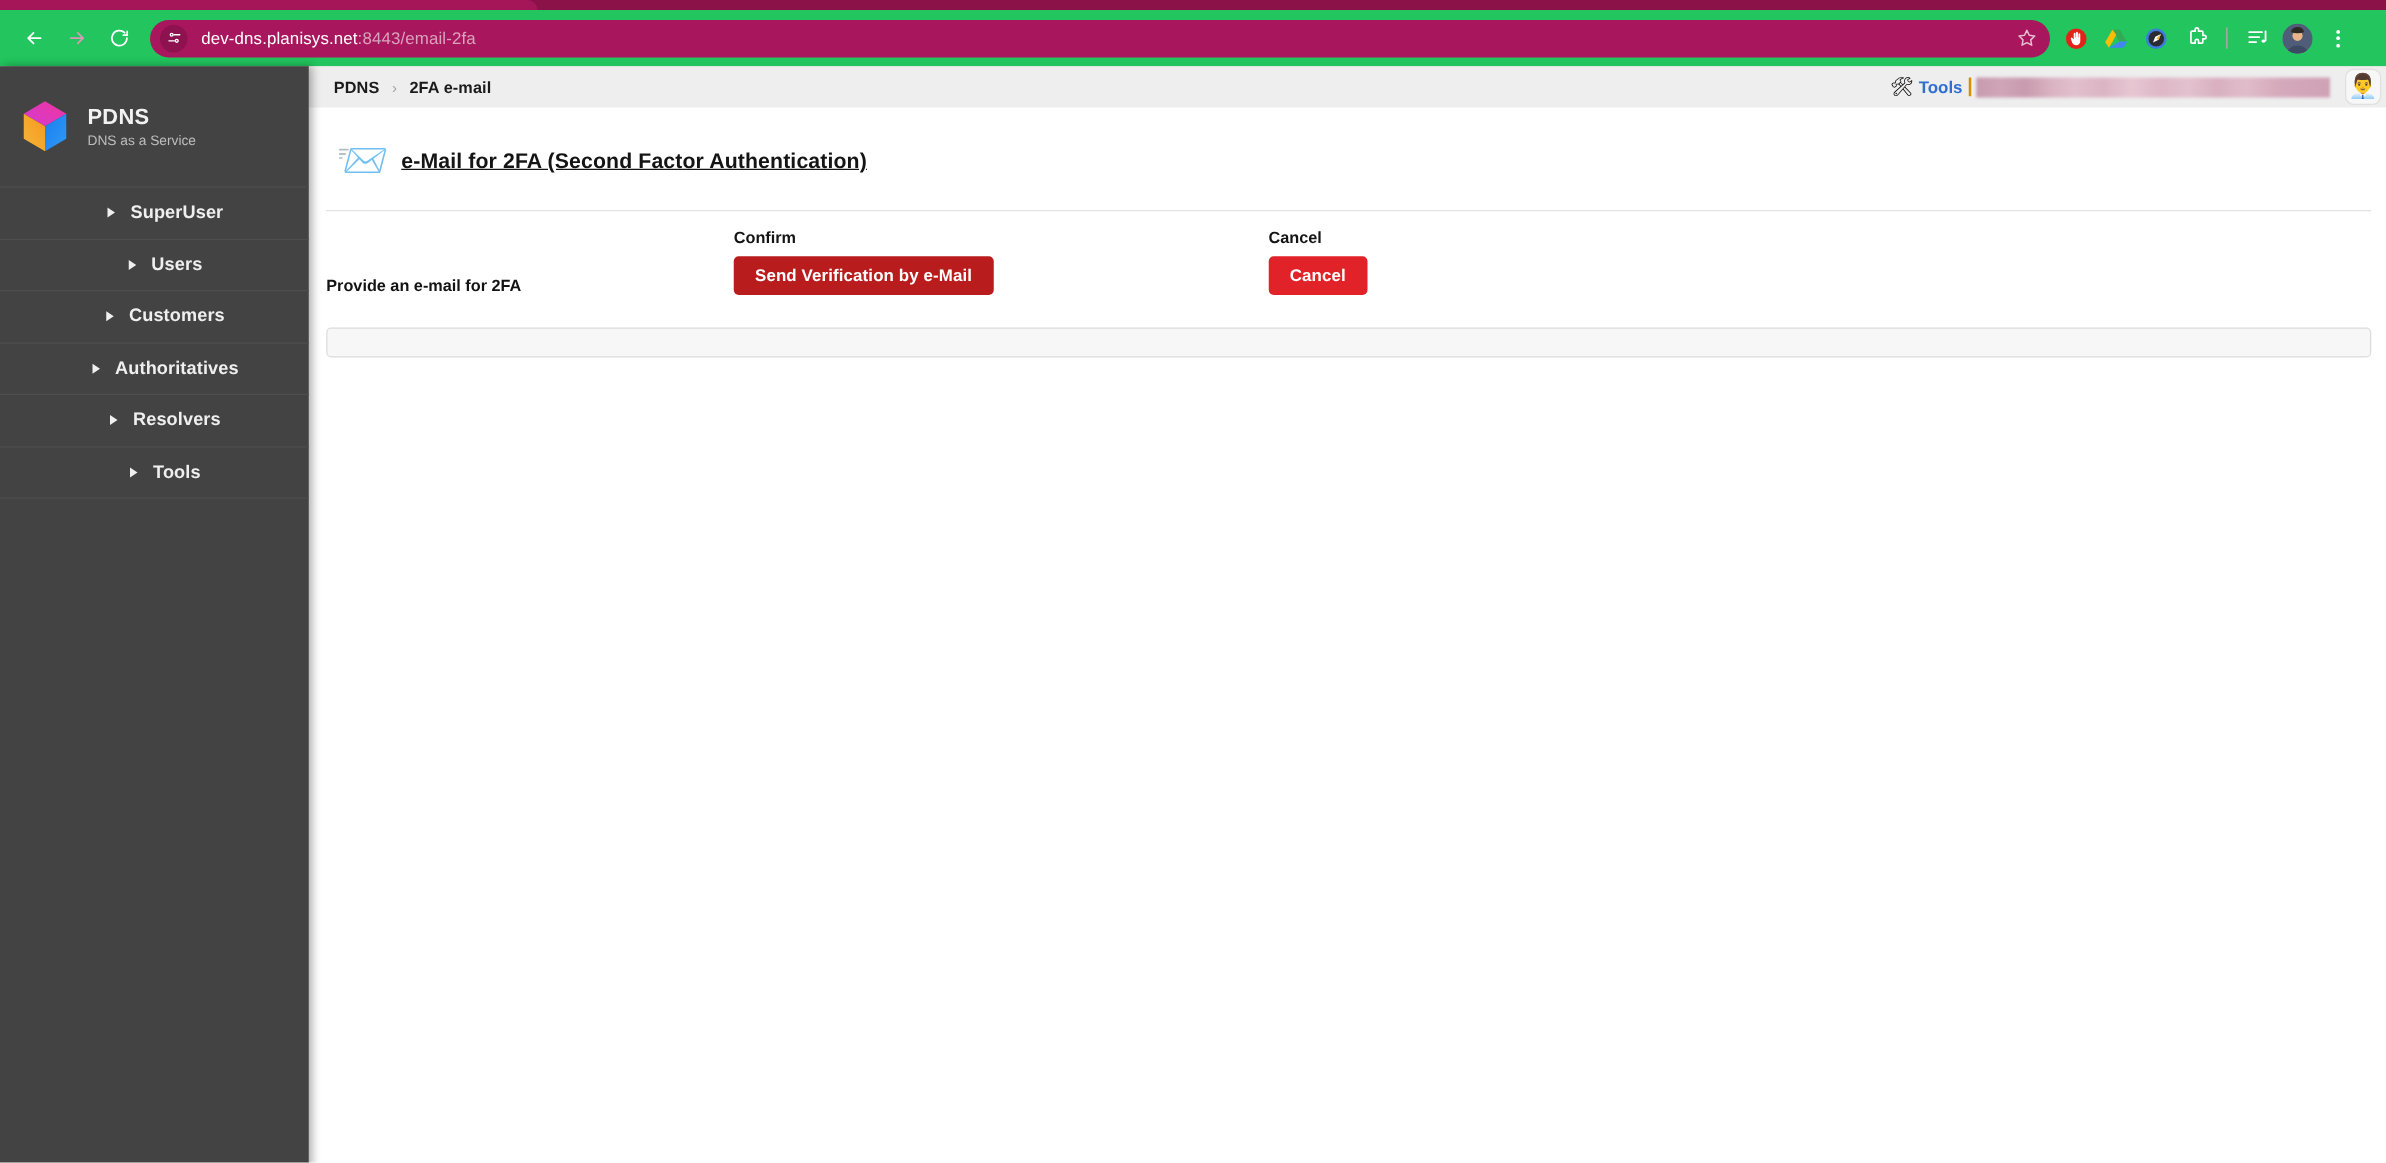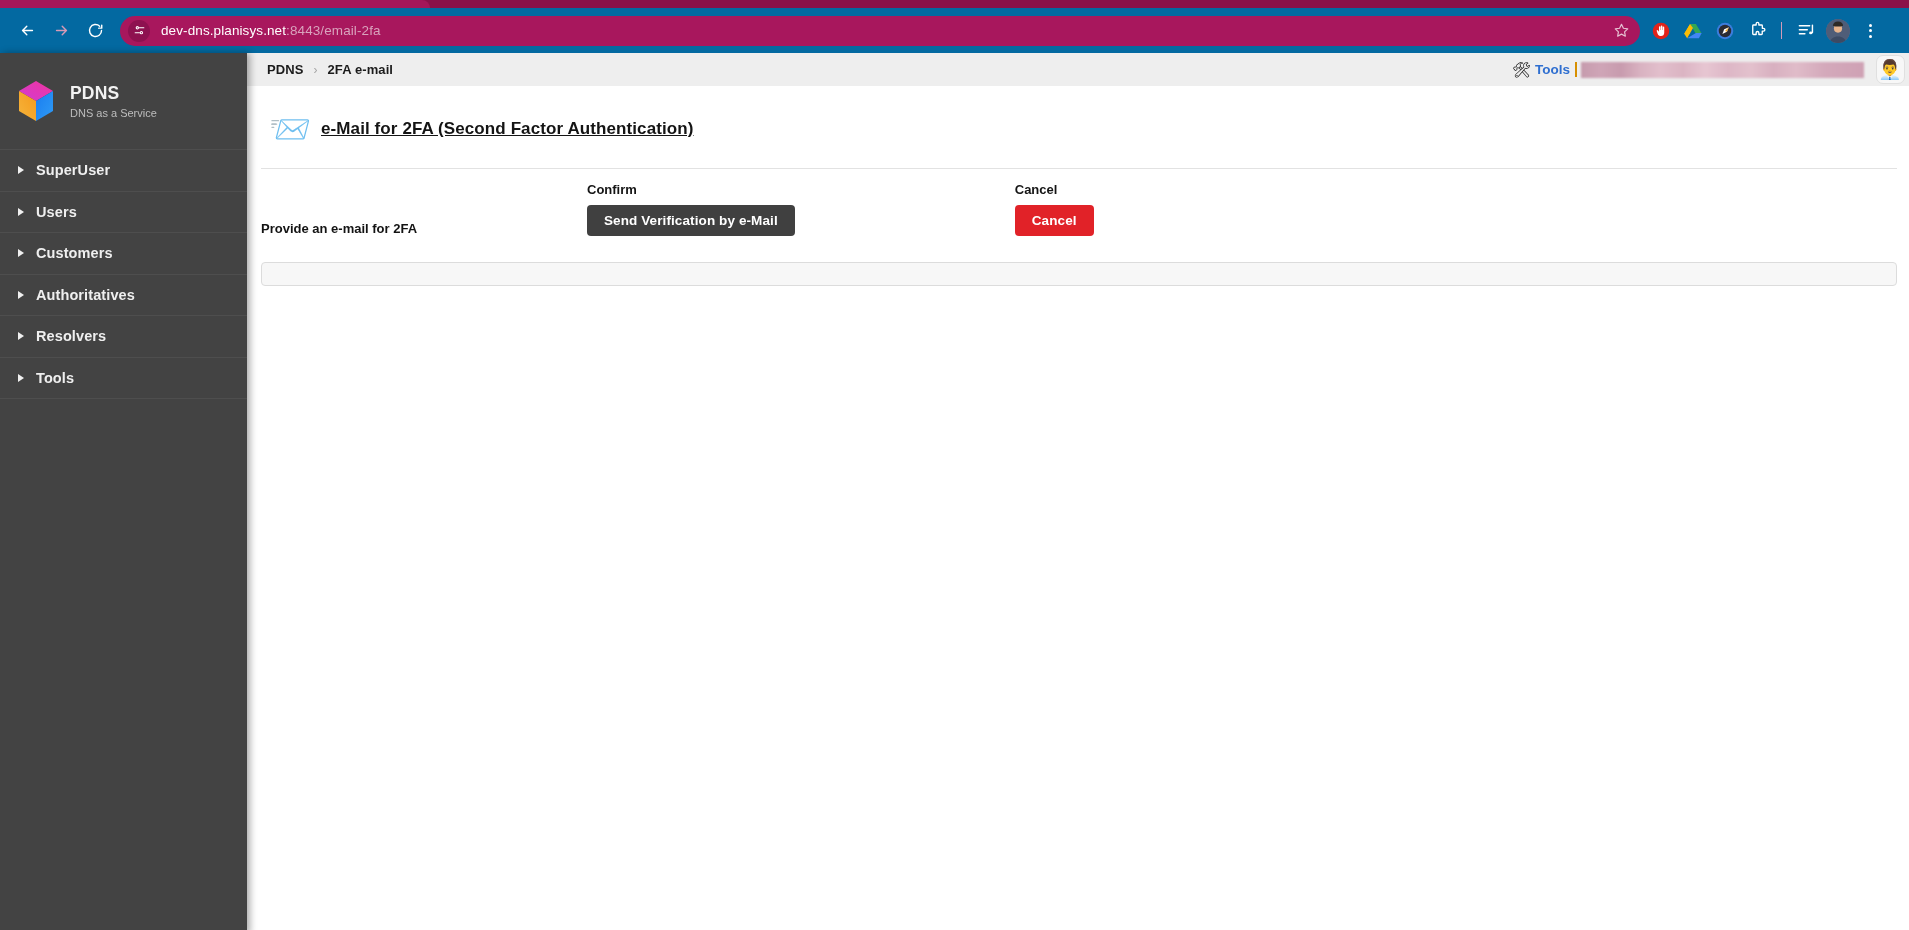--- a/index.html
+++ b/index.html
@@ -26,21 +26,21 @@
     left: 0; top: 0;
     width: 430px; height: 8px;
     background: #a51659;
     border-top-right-radius: 8px;
   }
   .toolbar {
     height: 45px;
     display: flex;
     align-items: center;
     padding: 0 10px;
-    background: #0369a1;
+    background: #22c55e;
   }
   .nav-btn {
     width: 34px; height: 34px;
     display: flex; align-items: center; justify-content: center;
     border-radius: 50%;
     flex: 0 0 auto;
   }
   .nav-btn svg { display: block; }
   .nav-back svg { stroke: #ffffff; }
   .nav-fwd svg { stroke: #d89ab6; }
@@ -161,20 +161,21 @@
     margin-top: 3px;
   }
   .nav-list { border-top: 1px solid #4e4e4e; }
   .nav-item {
     height: 41.5px;
     display: flex;
     align-items: center;
     padding-left: 18px;
     border-bottom: 1px solid #4e4e4e;
     cursor: pointer;
+    justify-content: center;
   }
   .nav-caret {
     width: 0; height: 0;
     border-left: 6px solid #f0f0f0;
     border-top: 4.5px solid transparent;
     border-bottom: 4.5px solid transparent;
     flex: 0 0 auto;
     margin-right: 12px;
   }
   .nav-label {
@@ -322,21 +323,21 @@
     border-radius: 4px;
     color: #ffffff;
     font-size: 13.5px;
     font-weight: bold;
     font-family: "Liberation Sans", sans-serif;
     cursor: pointer;
     height: 31px;
     letter-spacing: .1px;
   }
   .btn-send {
-    background: #404040;
+    background: #b91c1c;
     padding: 0 17px;
   }
   .cancel-col { margin-left: 220px; flex: 0 0 auto; }
   .btn-cancel {
     background: #e12228;
     padding: 0 17px;
   }
 
   .msg-panel {
     margin: 26px 12px 0 14px;

